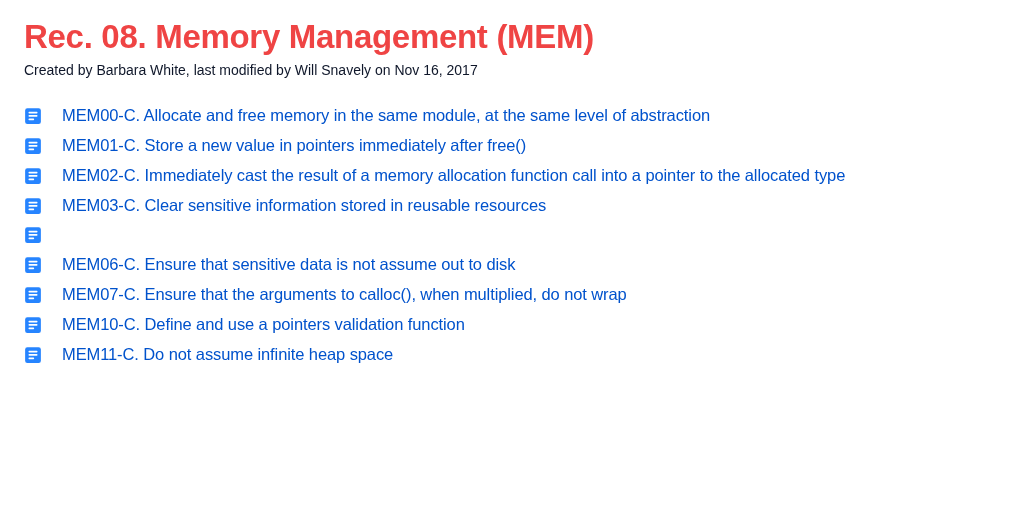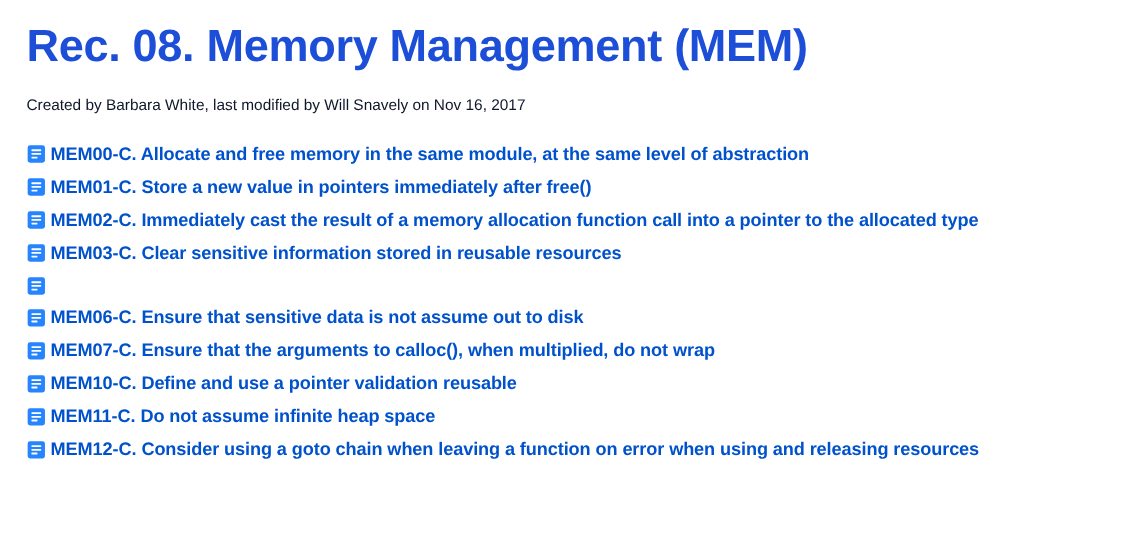--- a/index.html
+++ b/index.html
@@ -7,40 +7,39 @@
       padding: 0;
       box-sizing: border-box;
     }
     body {
       font-family: -apple-system, BlinkMacSystemFont, "Segoe UI", Helvetica, Arial, sans-serif;
       background: #ffffff;
       padding: 18px 24px;
       width: 1024px;
     }
     .page-title {
-      font-size: 41px;
+      font-size: 33px;
       font-weight: 600;
-      color: #1d4ed8;
+      color: #ef4444;
       letter-spacing: -0.3px;
-      margin-bottom: 22px;
+      margin-bottom: 6px;
     }
     .meta-line {
       font-size: 14px;
       color: #0f172a;
       margin-bottom: 28px;
     }
     .page-list {
       list-style: none;
     }
     .page-list-item {
       display: flex;
-      align-items: flex-start;
-      gap: 4px;
+      align-items: flex-end;
+      gap: 20px;
       margin-bottom: 11px;
-      font-weight: bold;
     }
     .page-icon {
       flex-shrink: 0;
       width: 18px;
       height: 18px;
       display: inline-flex;
       align-items: center;
       justify-content: center;
     }
     .page-icon svg {
@@ -143,37 +142,26 @@
     </li>
     <li class="page-list-item">
       <span class="page-icon">
         <svg viewBox="0 0 16 16" xmlns="http://www.w3.org/2000/svg">
   <rect x="1" y="1" width="14" height="14" rx="2" fill="#2684ff"></rect>
   <rect x="4" y="4.2" width="8" height="1.5" rx="0.6" fill="#ffffff"></rect>
   <rect x="4" y="7.2" width="8" height="1.5" rx="0.6" fill="#ffffff"></rect>
   <rect x="4" y="10.2" width="5" height="1.5" rx="0.6" fill="#ffffff"></rect>
 </svg>
       </span>
-      <a class="page-link">MEM10-C. Define and use a pointer validation reusable</a>
+      <a class="page-link">MEM10-C. Define and use a pointers validation function</a>
     </li>
     <li class="page-list-item">
       <span class="page-icon">
         <svg viewBox="0 0 16 16" xmlns="http://www.w3.org/2000/svg">
   <rect x="1" y="1" width="14" height="14" rx="2" fill="#2684ff"></rect>
   <rect x="4" y="4.2" width="8" height="1.5" rx="0.6" fill="#ffffff"></rect>
   <rect x="4" y="7.2" width="8" height="1.5" rx="0.6" fill="#ffffff"></rect>
   <rect x="4" y="10.2" width="5" height="1.5" rx="0.6" fill="#ffffff"></rect>
 </svg>
       </span>
       <a class="page-link">MEM11-C. Do not assume infinite heap space</a>
     </li>
-    <li class="page-list-item">
-      <span class="page-icon">
-        <svg viewBox="0 0 16 16" xmlns="http://www.w3.org/2000/svg">
-  <rect x="1" y="1" width="14" height="14" rx="2" fill="#2684ff"></rect>
-  <rect x="4" y="4.2" width="8" height="1.5" rx="0.6" fill="#ffffff"></rect>
-  <rect x="4" y="7.2" width="8" height="1.5" rx="0.6" fill="#ffffff"></rect>
-  <rect x="4" y="10.2" width="5" height="1.5" rx="0.6" fill="#ffffff"></rect>
-</svg>
-      </span>
-      <a class="page-link">MEM12-C. Consider using a goto chain when leaving a function on error when using and releasing resources</a>
-    </li>
   </ul>
 
 </body></html>

